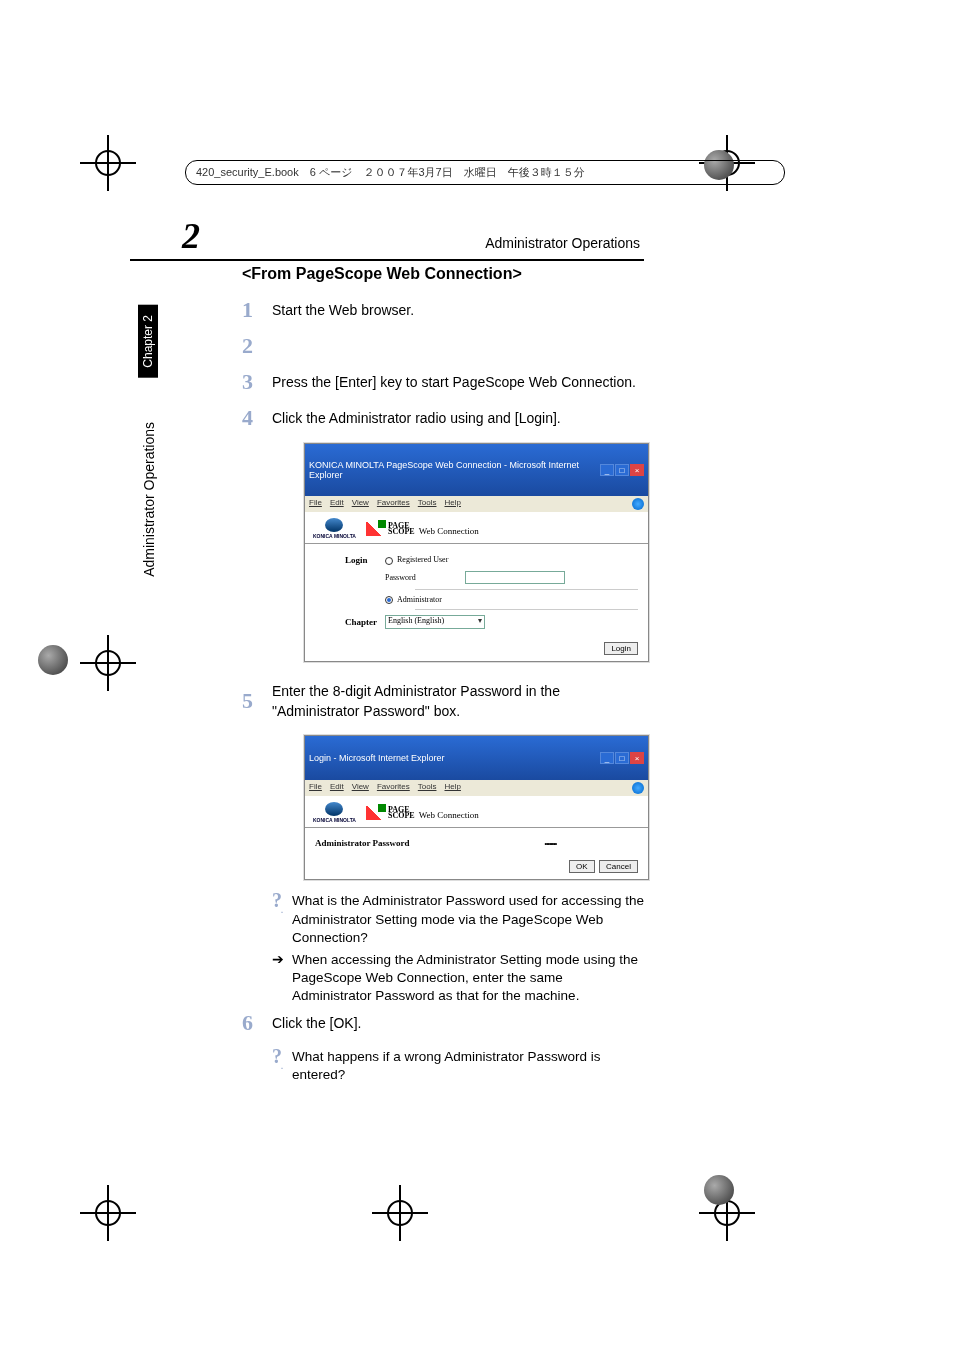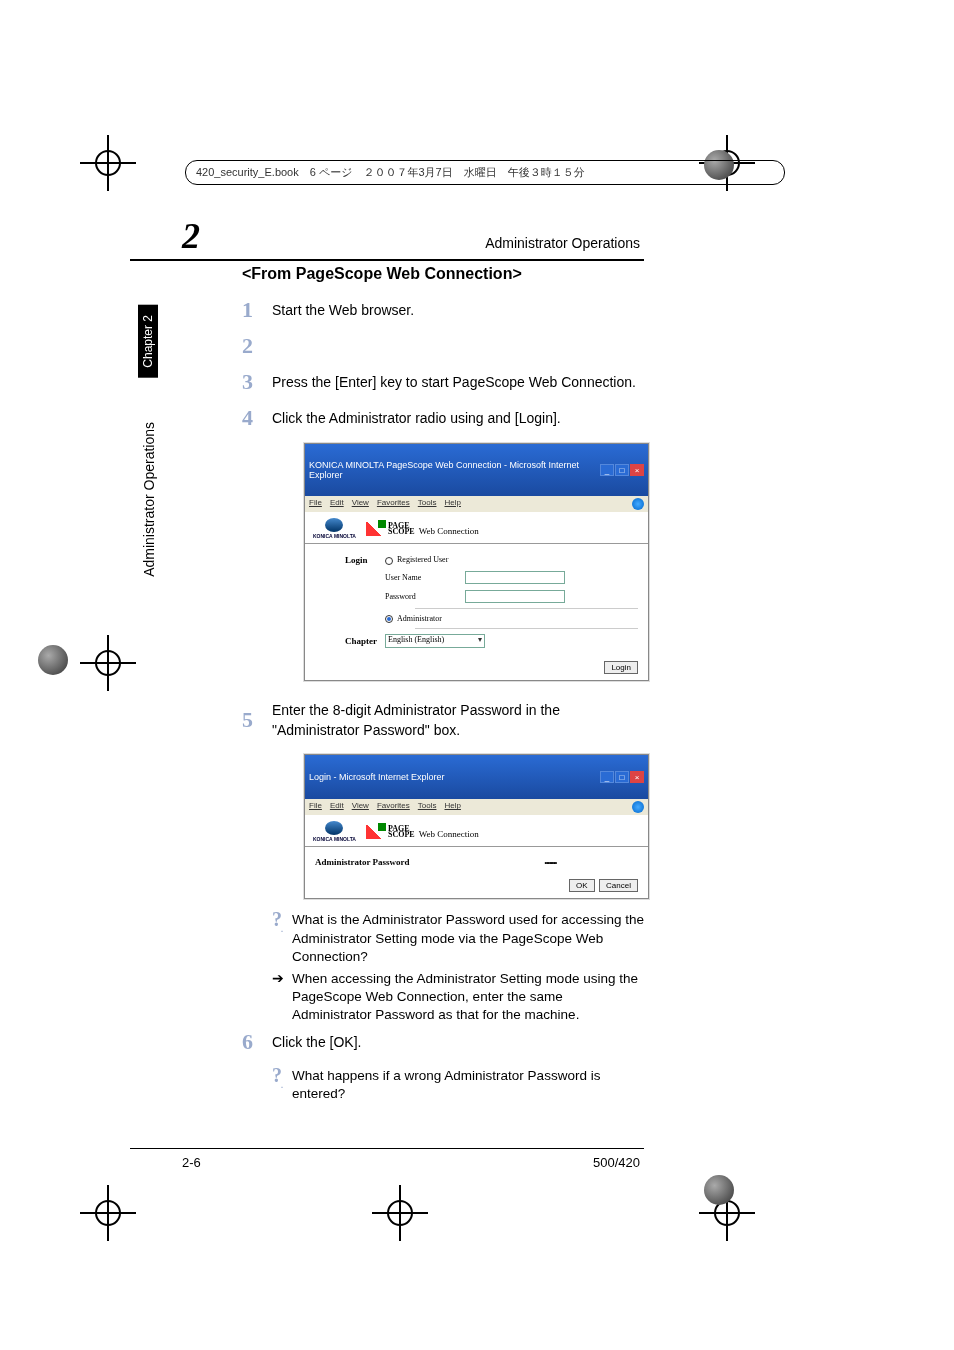--- a/index.html
+++ b/index.html
@@ -277,25 +277,20 @@
             <div class="ps-text wc">Web Connection</div>
           </div>
         </div>
         <div class="ss-content">
           <div class="ss-row">
             <div class="ss-lbl">Login</div>
             <div class="ss-mid"><span class="ss-radio"></span><span>Registered User</span></div>
           </div>
           <div class="ss-row">
             <div class="ss-lbl"></div>
-            <div class="ss-mid">User Name</div>
-            <div class="ss-inp"></div>
-          </div>
-          <div class="ss-row">
-            <div class="ss-lbl"></div>
             <div class="ss-mid">Password</div>
             <div class="ss-inp"></div>
           </div>
           <div class="ss-hr"></div>
           <div class="ss-row">
             <div class="ss-lbl"></div>
             <div class="ss-mid"><span class="ss-radio sel"></span><span>Administrator</span></div>
           </div>
           <div class="ss-hr"></div>
           <div class="ss-row">
@@ -367,18 +362,14 @@
         <div class="stepnum">6</div>
         <div class="steptxt">Click the [OK].</div>
       </div>
 
       <div class="qrow">
         <div class="qhook">?</div>
         <div class="qtxt">What happens if a wrong Administrator Password is entered?</div>
       </div>
     </div>
 
-    <div class="footer">
-      <div class="l">2-6</div>
-      <div class="r">500/420</div>
-    </div>
   </div>
 </div>
 
 </body></html>

